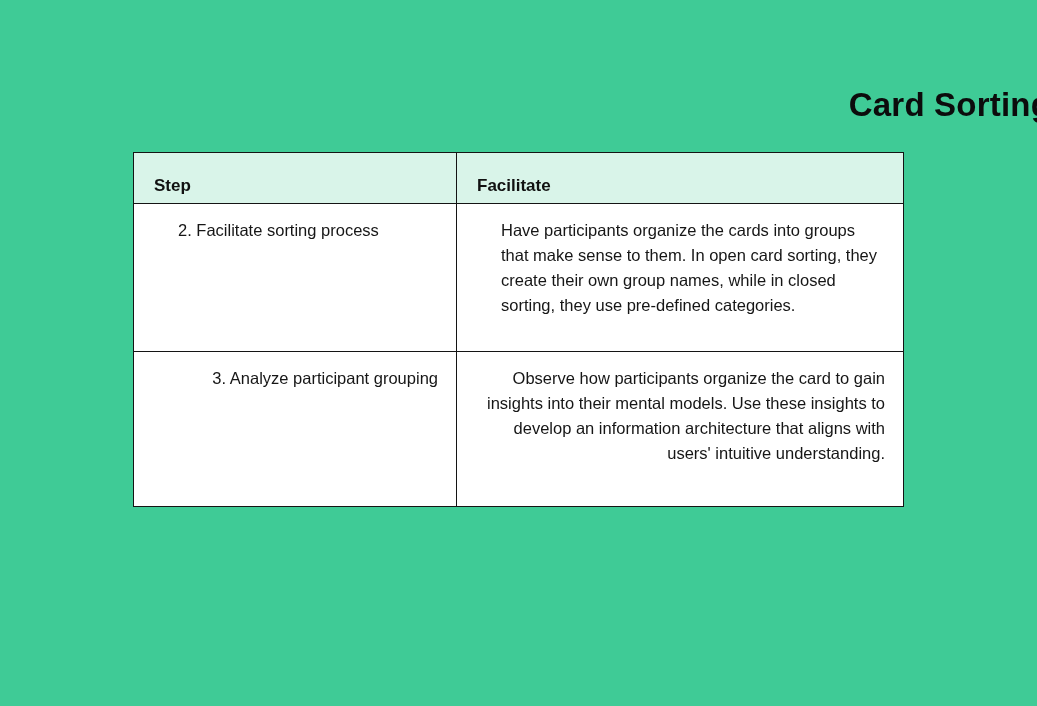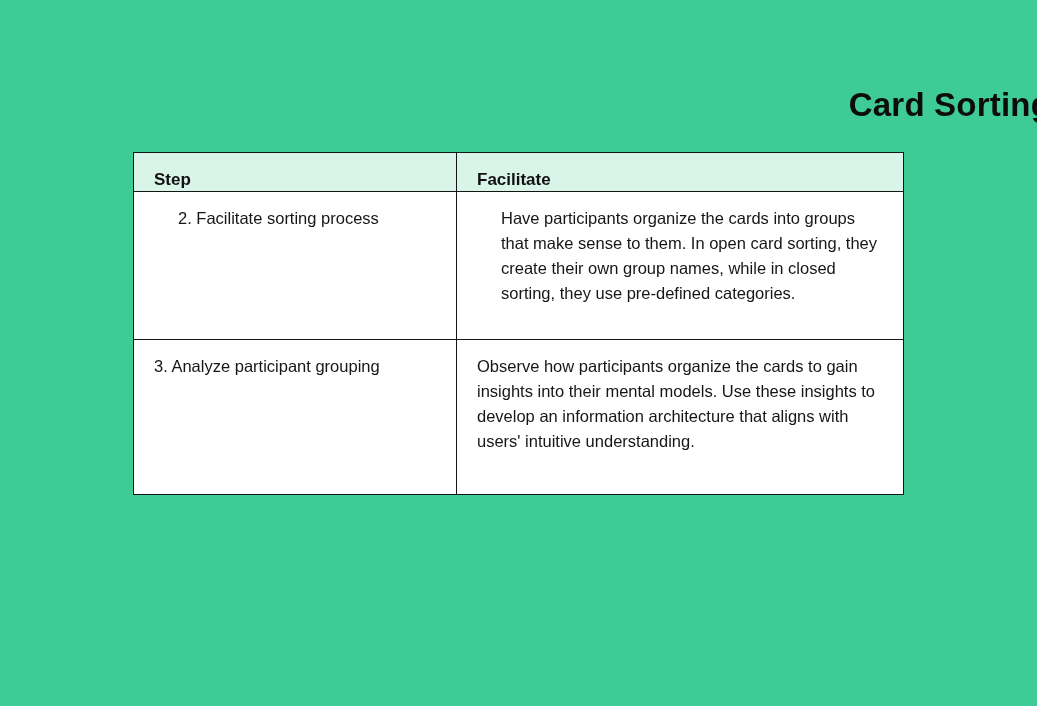--- a/index.html
+++ b/index.html
@@ -36,41 +36,41 @@
     background: #ffffff;
   }
   table.steps-table col.col-step { width: 323px; }
   table.steps-table col.col-desc { width: 447px; }
   table.steps-table th,
   table.steps-table td {
     border: 1.5px solid #141414;
     box-sizing: border-box;
   }
   table.steps-table th {
-    height: 39px;
+    height: 51px;
     background: #D9F4E9;
     text-align: left;
     vertical-align: middle;
     font-size: 17px;
     font-weight: 700;
     padding: 15px 18px 0 20px;
     color: #111111;
   }
   table.steps-table td {
     vertical-align: top;
     padding: 14px 18px 10px 20px;
     font-size: 16.5px;
     line-height: 25px;
     font-weight: 400;
     color: #161616;
     background: #ffffff;
   }
   tr.row-1 td { height: 125px; }
   tr.row-2 td { height: 148px; padding-left: 44px; }
-  tr.row-3 td { height: 155px; }
+  tr.row-3 td { height: 155px; text-align: right; }
 </style>
 </head>
 <body>
 
 <h1 class="page-title">Card Sorting</h1>
 
 <table class="steps-table">
   <colgroup>
     <col class="col-step">
     <col class="col-desc">
@@ -81,16 +81,16 @@
       <th>Facilitate</th>
     </tr>
   </thead>
   <tbody>
     <tr class="row-2">
       <td>2. Facilitate sorting process</td>
       <td>Have participants organize the cards into groups that make sense to them. In open card sorting, they create their own group names, while in closed sorting, they use pre-defined categories.</td>
     </tr>
     <tr class="row-3">
       <td>3. Analyze participant grouping</td>
-      <td>Observe how participants organize the cards to gain insights into their mental models. Use these insights to develop an information architecture that aligns with users' intuitive understanding.</td>
+      <td>Observe how participants organize the card to gain insights into their mental models. Use these insights to develop an information architecture that aligns with users' intuitive understanding.</td>
     </tr>
   </tbody>
 </table>
 
 </body></html>

